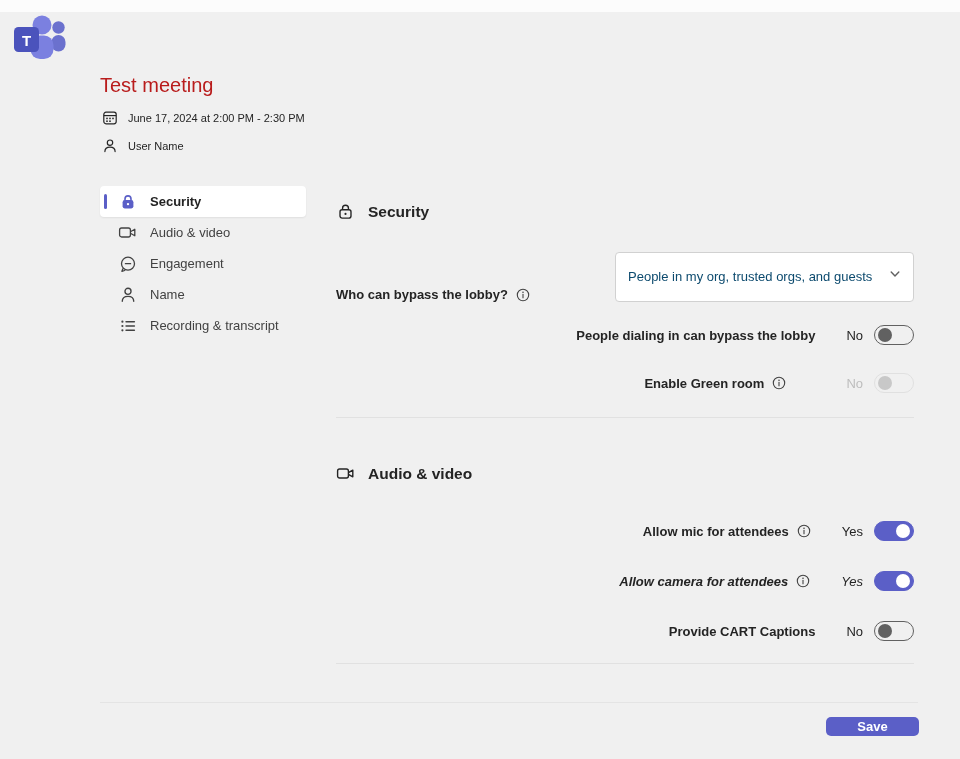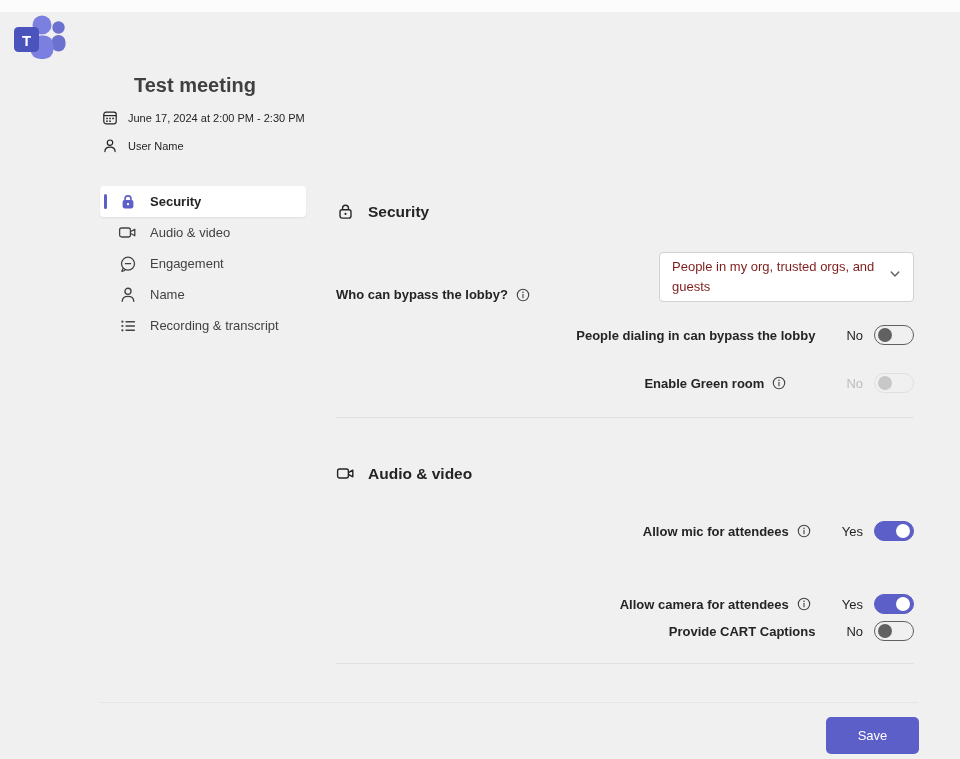--- a/index.html
+++ b/index.html
@@ -3,65 +3,65 @@
 <meta charset="utf-8">
 <style>
   * { margin:0; padding:0; box-sizing:border-box; }
   html,body { background:#f0f0f0; }
   body { font-family:"Liberation Sans", sans-serif; color:#242424; }
   .page { position:relative; width:960px; height:759px; background:#f0f0f0; overflow:hidden; }
   .top-strip { position:absolute; top:0; left:0; width:100%; height:12px; background:#fcfcfc; }
 
   .logo { position:absolute; left:12px; top:14px; width:56px; height:50px; }
 
-  .meeting-title { position:absolute; left:100px; top:74px; font-size:20px; font-weight:700; color:#404040;margin-left:34px; }
+  .meeting-title { position:absolute; left:100px; top:74px; font-size:20px; font-weight:400; color:#b91c1c; }
   .meta-row { position:absolute; left:100px; display:flex; align-items:center; gap:9px; font-size:11px; color:#242424; }
   .meta-date { top:108px; }
   .meta-user { top:136px; }
 
   .sidebar { position:absolute; left:100px; top:186px; width:206px; }
   .side-item { height:31px; display:flex; align-items:center; gap:13px; padding-left:18px; border-radius:4px; position:relative; cursor:pointer; font-size:13px; color:#424242; }
   .side-item.selected { background:#ffffff; color:#242424; font-weight:700; box-shadow:0 1px 2px rgba(0,0,0,.07); }
   .side-item.selected::before { content:""; position:absolute; left:4px; top:8px; width:3px; height:15px; border-radius:2px; background:#5b5fc7; }
   .side-icon { width:19px; height:19px; display:flex; align-items:center; justify-content:center; }
 
   .section-heading { position:absolute; left:336px; display:flex; align-items:center; gap:13px; font-size:15.5px; font-weight:700; color:#242424; }
   .h-security { top:202px; }
   .h-av { top:464px; }
 
   .row-label { font-size:13px; font-weight:600; color:#242424; display:flex; align-items:center; gap:7px; }
   .info-icon { display:inline-flex; cursor:pointer; margin-left:1px; }
 
   .lobby-row { position:absolute; left:336px; top:252px; width:578px; height:50px; }
   .lobby-label { position:absolute; left:0; top:0; height:50px; display:flex; align-items:flex-end; }
-  .dropdown { position:absolute; right:0; top:0; width:255px; height:50px; background:#ffffff; border:1px solid #d1d1d1; border-radius:4px; display:flex; align-items:center; padding:6px 36px 6px 12px; font-size:13px; line-height:1.55; color:#7f1d1d; cursor:pointer; }
+  .dropdown { position:absolute; right:0; top:0; width:299px; height:50px; background:#ffffff; border:1px solid #d1d1d1; border-radius:4px; display:flex; align-items:center; padding:6px 36px 6px 12px; font-size:13px; line-height:1.55; color:#0c4a6e; cursor:pointer; }
   .dropdown .chevron { position:absolute; right:11px; top:50%; transform:translateY(-50%); }
 
   .toggle-row { position:absolute; left:336px; width:578px; height:22px; display:flex; align-items:center; justify-content:flex-end; }
   .r-dialin { top:324px; } .r-green { top:372px;gap:29px; }
-  .r-mic { top:520px; } .r-camera { top:593px; } .r-cart { top:620px; }
+  .r-mic { top:520px; } .r-camera { top:570px;font-style:italic; } .r-cart { top:620px; }
 
   .toggle-group { display:flex; align-items:center; gap:11px; }
   .state-label { font-size:13px; color:#242424;margin-left:31px; }
   .state-label.disabled { color:#bdbdbd; }
   .toggle { width:40px; height:20px; border-radius:10px; position:relative; cursor:pointer; }
   .toggle .knob { position:absolute; width:14px; height:14px; border-radius:50%; top:2px; }
   .toggle.off { background:transparent; border:1px solid #616161; }
   .toggle.off .knob { left:3px; top:2px; background:#616161; }
   .toggle.on { background:#5b5fc7; border:1px solid #5b5fc7; }
   .toggle.on .knob { right:3px; background:#ffffff; }
   .toggle.disabled { background:transparent; border:1px solid #e0e0e0; cursor:default; }
   .toggle.disabled .knob { left:3px; background:#c8c8c8; }
 
   .divider { position:absolute; height:1px; background:#e1e1e1; }
   .div-sec { left:336px; top:417px; width:578px; }
   .div-av { left:336px; top:663px; width:578px; }
   .div-footer { left:100px; top:702px; width:818px; background:#e4e4e4; }
 
-  .save-btn { position:absolute; left:826px; top:717px; width:93px; height:37px; background:#5b5fc7; color:#fff; border:none; border-radius:5px; font-size:13px; font-weight:400; font-family:inherit; cursor:pointer; }
+  .save-btn { position:absolute; left:826px; top:717px; width:93px; height:19px; background:#5b5fc7; color:#fff; border:none; border-radius:5px; font-size:13px; font-weight:700; font-family:inherit; cursor:pointer; }
 </style>
 </head>
 <body>
 
 <div class="page">
   <div class="top-strip"></div>
 
   <div class="logo">
     <svg width="56" height="50" viewBox="0 0 56 50">
       <circle cx="46.5" cy="13.5" r="6.2" fill="#6b71ce"></circle>

